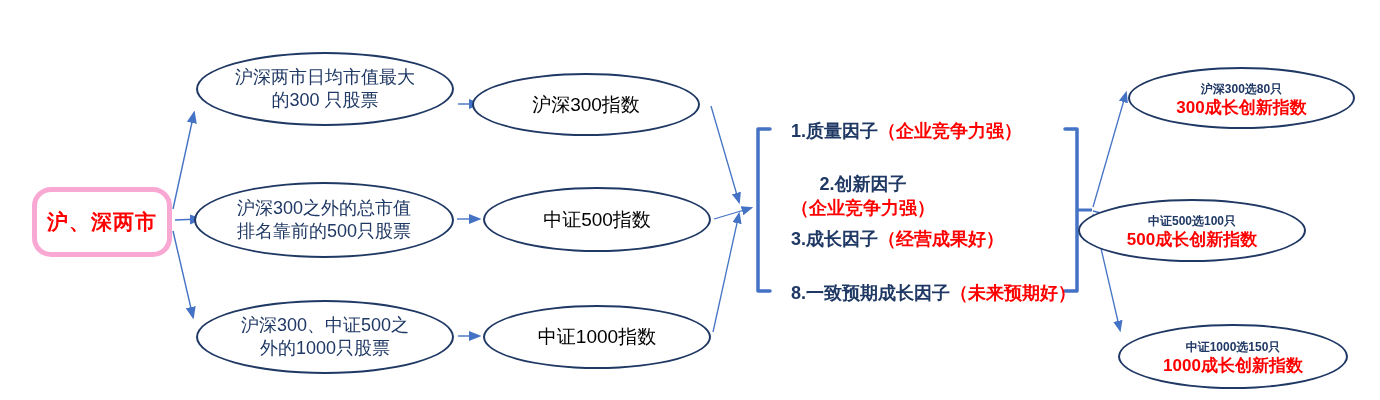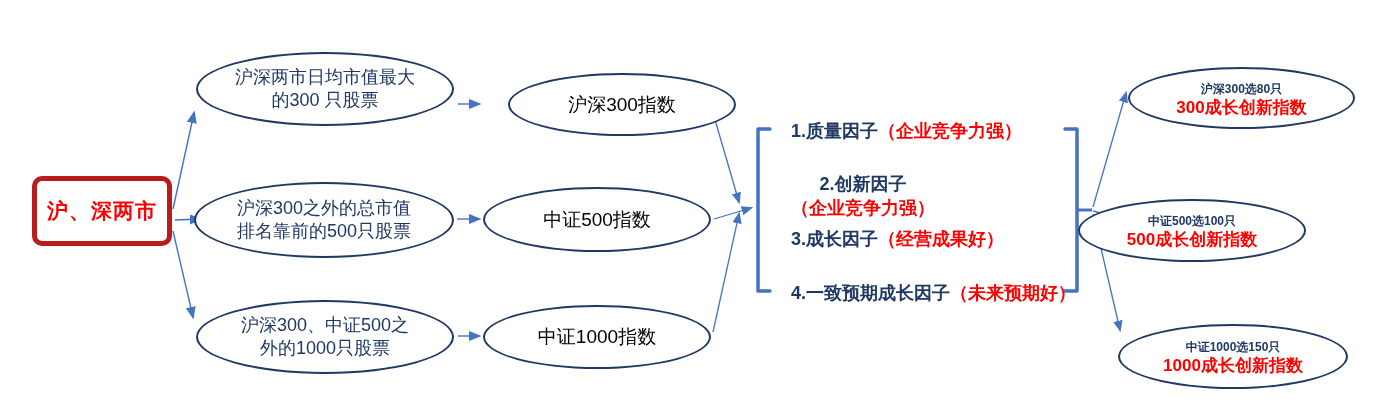--- a/index.html
+++ b/index.html
@@ -4,31 +4,31 @@
 <style>
   html,body{margin:0;padding:0;background:#ffffff;}
   .canvas{
     position:relative;width:1380px;height:400px;background:#ffffff;overflow:hidden;
     font-family:"Liberation Sans", sans-serif;
   }
   .connectors{position:absolute;left:0;top:0;width:1380px;height:400px;}
   .node{position:absolute;display:flex;align-items:center;justify-content:center;
         text-align:center;box-sizing:border-box;background:#ffffff;}
   .root-box{
-    left:32px;top:176px;width:140px;height:70px;
-    border:5px solid #b91c1c;border-radius:10px;
+    left:32px;top:187px;width:140px;height:70px;
+    border:5px solid #f9a8d4;border-radius:19px;
     color:#FF0000;font-weight:bold;font-size:21px;letter-spacing:1px;
   }
   .ellipse{border:2.5px solid #1F3864;border-radius:50%;}
   .sel{color:#1F3864;font-size:18px;line-height:1.28;}
   .sel1{left:196px;top:52px;width:258px;height:74px;}
   .sel2{left:194px;top:182px;width:260px;height:76px;}
   .sel3{left:196px;top:300px;width:258px;height:74px;}
   .idx{color:#000000;font-size:19px;}
-  .idx1{left:508px;top:73px;width:228px;height:63px;}
+  .idx1{left:472px;top:73px;width:228px;height:63px;}
   .idx2{left:483px;top:187px;width:228px;height:65px;}
   .idx3{left:483px;top:305px;width:228px;height:64px;}
   .res1{left:1128px;top:67px;width:227px;height:62px;}
   .res2{left:1078px;top:199px;width:228px;height:63px;}
   .res3{left:1118px;top:324px;width:230px;height:65px;}
   .res .l1{display:block;color:#1F3864;font-weight:bold;font-size:12px;line-height:18px;}
   .res .l2{display:block;color:#FF0000;font-weight:bold;font-size:17px;line-height:19px;}
   .res3 .inner{max-width:156px;}
   .factor-row{
     position:absolute;left:791px;height:26px;display:flex;align-items:center;
@@ -118,21 +118,21 @@
   </div>
   <div class="factor-row f2">
     <span class="fname">2.创新因子</span>
     <span class="fnote">（企业竞争力强）</span>
   </div>
   <div class="factor-row f3">
     <span class="fname">3.成长因子</span>
     <span class="fnote">（经营成果好）</span>
   </div>
   <div class="factor-row f4">
-    <span class="fname">4.一致预期成长因子</span>
+    <span class="fname">8.一致预期成长因子</span>
     <span class="fnote">（未来预期好）</span>
   </div>
 
   <div class="node ellipse res res1">
     <div class="inner">
       <span class="l1">沪深300选80只</span>
       <span class="l2">300成长创新指数</span>
     </div>
   </div>
   <div class="node ellipse res res2">

